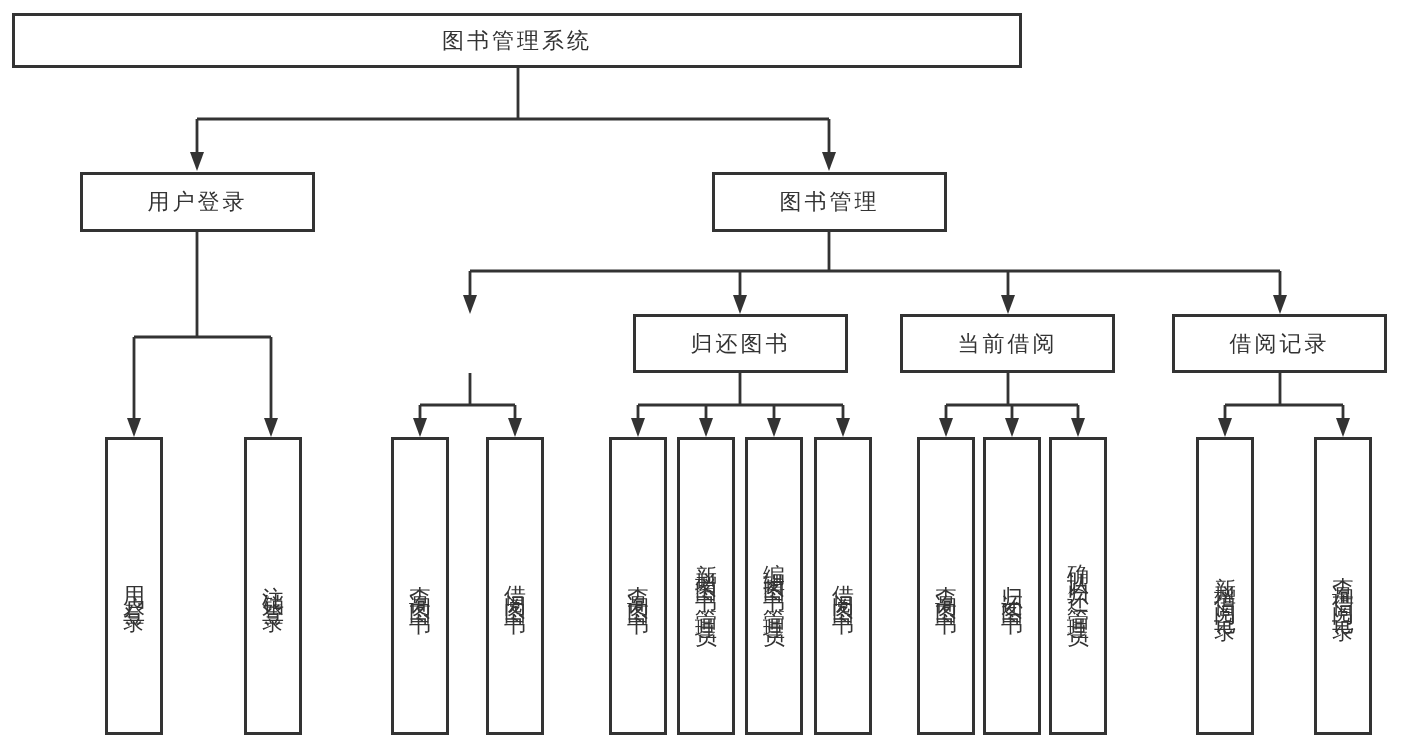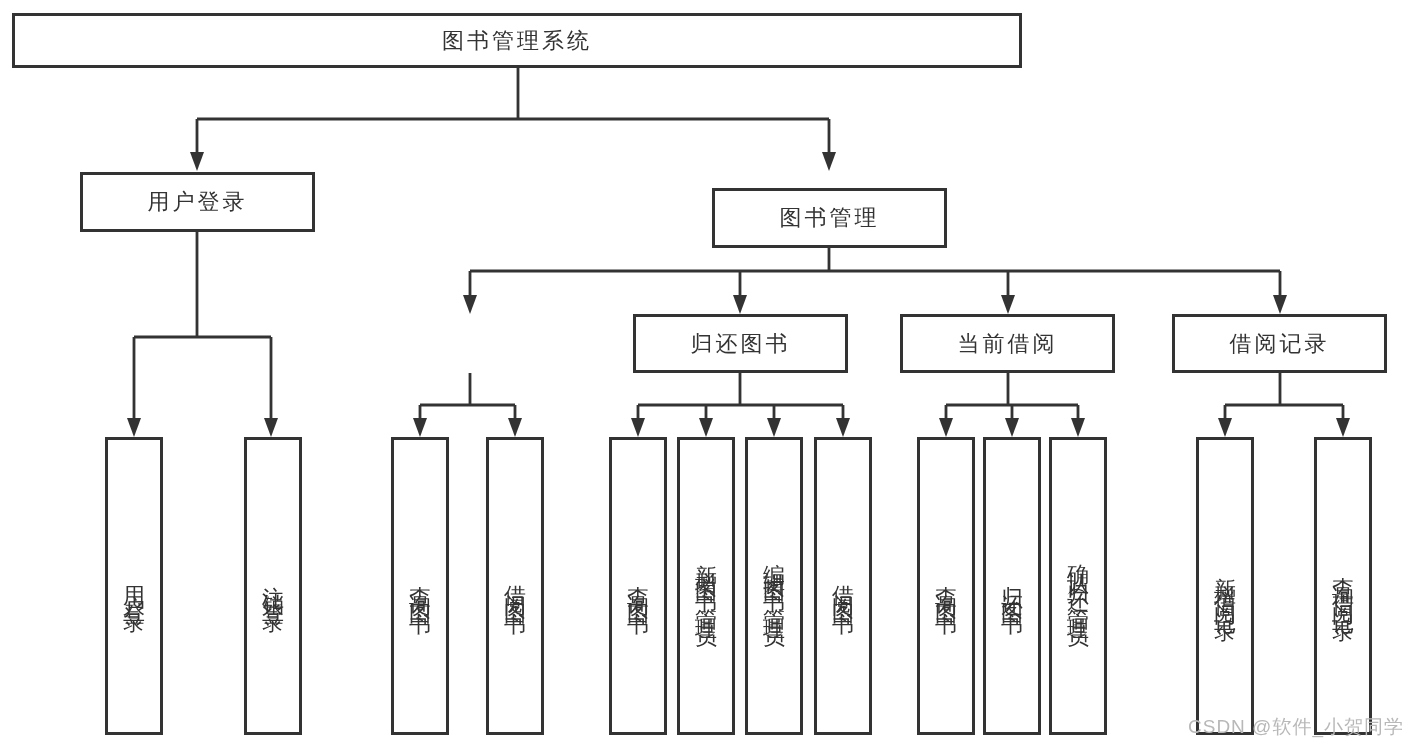--- a/index.html
+++ b/index.html
@@ -35,21 +35,21 @@
     z-index: 2;
     font-size: 22px;
     letter-spacing: 3px;
     color: #333333;
     white-space: nowrap;
   }
   
   .node--root  { left: 12px;  top: 13px;  width: 1010px; height: 55px; }
   
   .node--l2a   { left: 80px;  top: 172px; width: 235px;  height: 60px; }
-  .node--l2b   { left: 712px; top: 188px; width: 235px;  height: 60px; }
+  .node--l2b   { left: 712px; top: 172px; width: 235px;  height: 60px; }
   
   .node--l3    { top: 314px; height: 59px; width: 215px; }
   .node--l3-1  { left: 363px; }
   .node--l3-2  { left: 633px; }
   .node--l3-3  { left: 900px; }
   .node--l3-4  { left: 1172px; }
   
   .node--leaf  { top: 437px; height: 298px; width: 58px; }
   .v-text {
     writing-mode: vertical-rl;
@@ -184,15 +184,14 @@
   <div class="node node--leaf leaf-11">
     <span class="v-text">确认归还（管理员）</span>
   </div>
   <div class="node node--leaf leaf-12">
     <span class="v-text">新增借阅记录</span>
   </div>
   <div class="node node--leaf leaf-13">
     <span class="v-text">查询借阅记录</span>
   </div>
 
-  <div class="watermark">CSDN @软件_小贺同学</div>
 
 </div>
 
 </body></html>

